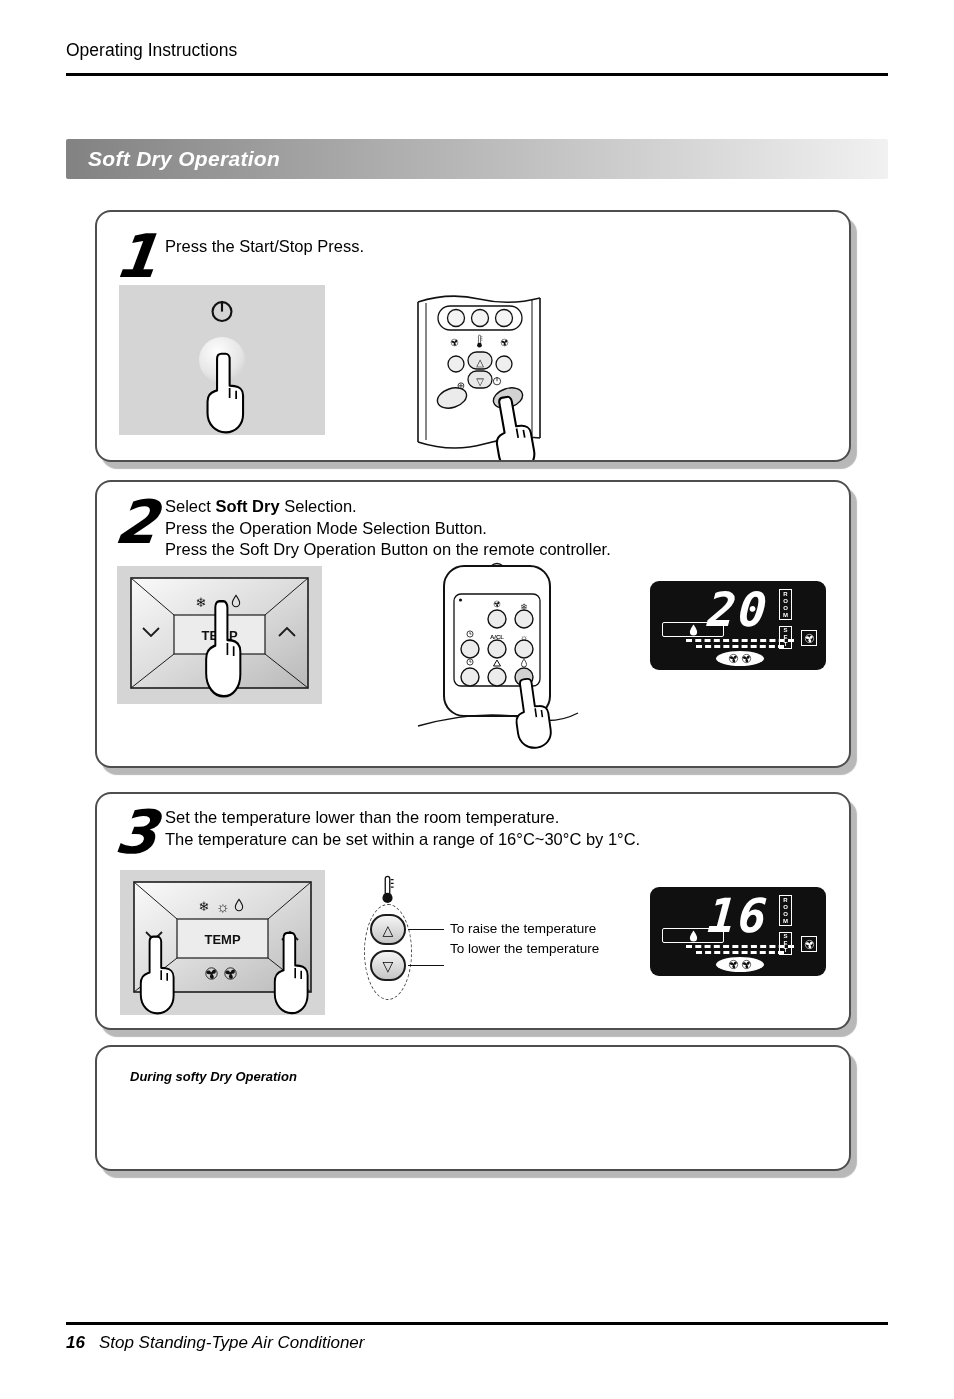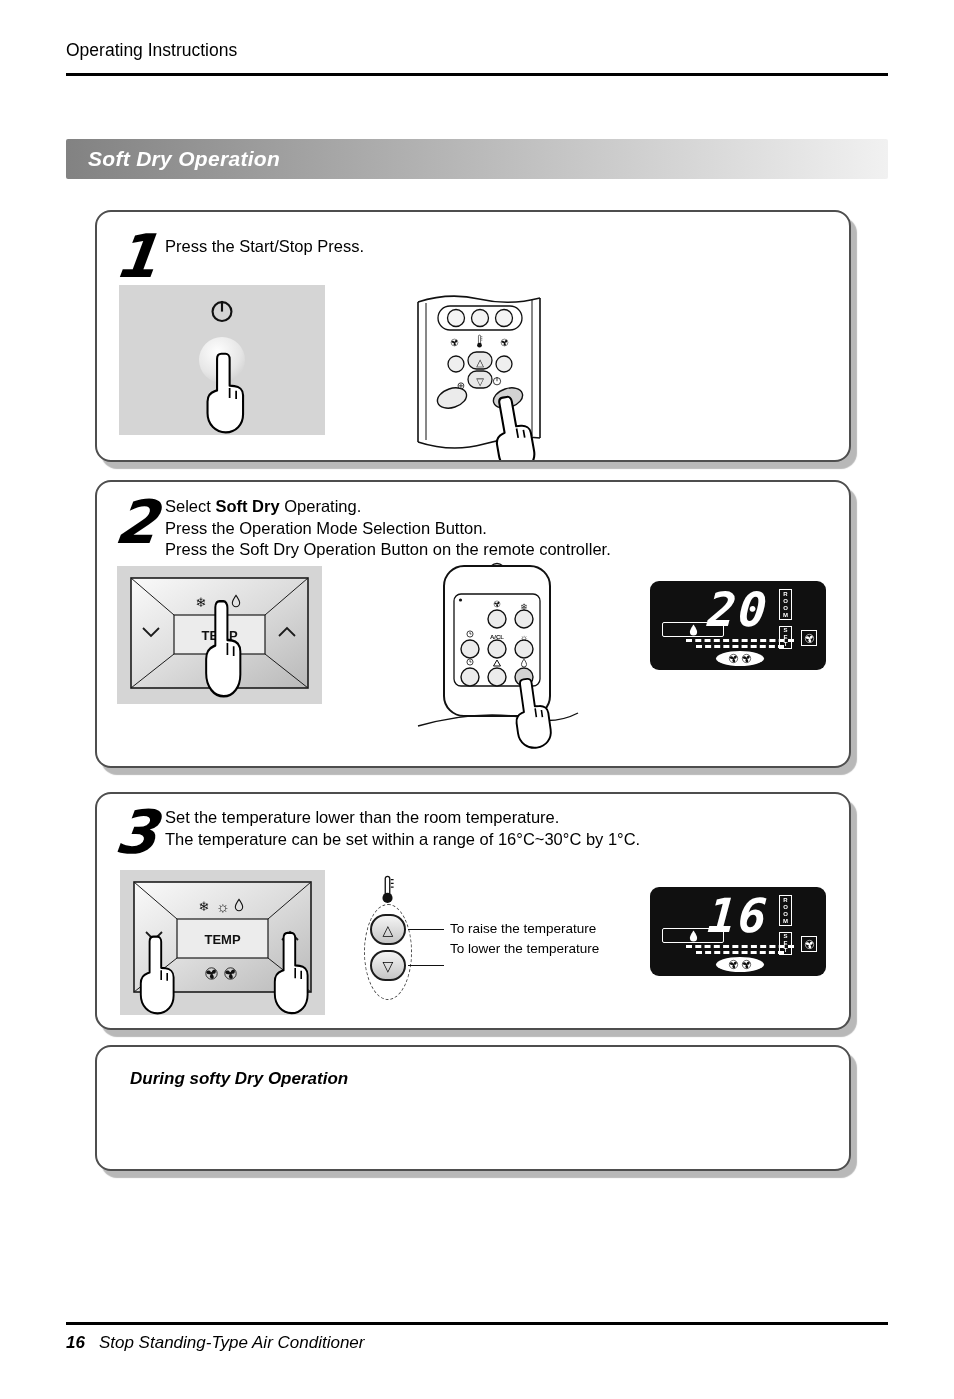--- a/index.html
+++ b/index.html
@@ -46,21 +46,21 @@
   .disp-oval{position:absolute;width:48px;height:15px;background:#fff;border-radius:50%;
     display:flex;align-items:center;justify-content:center;gap:2px;color:#111;}
 
   .dashed-oval{border:1.4px dashed #444;border-radius:50%;}
   .pill-btn{width:36px;height:31px;border:2px solid #1c1c1c;border-radius:16px;
     background:linear-gradient(#f4f4f4,#c6c6c6);display:flex;align-items:center;justify-content:center;
     font-size:14px;}
   .conn{border-top:1.5px solid #111;height:0;}
   .lbl{font-size:13.5px;white-space:nowrap;text-align:right;}
 
-  .note-heading{font-weight:bold;font-style:italic;font-size:17px;}
+  .note-heading{font-weight:bold;font-style:italic;font-size:13px;}
   .note-bullet{font-size:16px;}
 
   .footer-num{font-weight:bold;font-style:italic;font-size:17px;}
   .footer-text{font-style:italic;font-size:17px;margin-left:14px;}
 </style>
 </head>
 <body>
 
 <svg width="0" height="0" style="position:absolute" aria-hidden="true">
   <defs>
@@ -151,21 +151,21 @@
       <use href="#sym-power" x="88" y="86" width="10" height="10" color="#111"></use>
       <ellipse cx="48" cy="108" rx="15" ry="9.5" transform="rotate(-18 48 108)" fill="#ebebeb" stroke="#111" stroke-width="1.4"></ellipse>
       <ellipse cx="104" cy="108" rx="15" ry="9.5" transform="rotate(-18 104 108)" fill="#d2d2d2" stroke="#111" stroke-width="1.4"></ellipse>
       <use href="#sym-hand" x="82" y="104" width="52" height="82" transform="rotate(-10 108 145)"></use>
     </svg>
   </div>
 
   <div class="box" style="top:480px;height:288px">
     <div class="step-num" style="left:24px;top:10px">2</div>
     <div class="lines" style="left:68px;top:14px">
-      <div class="step-text"><span>Select </span><b>Soft Dry</b><span> Operating.</span></div>
+      <div class="step-text"><span>Select </span><b>Soft Dry</b><span> Selection.</span></div>
       <div class="step-text">Press the Operation Mode Selection Button.</div>
       <div class="step-text">Press the Soft Dry Operation Button on the remote controller.</div>
     </div>
 
     <div class="gray-panel" style="left:20px;top:84px;width:205px;height:138px">
       <svg width="205" height="138" viewBox="0 0 205 138">
         <rect x="14" y="12" width="177" height="110" fill="url(#g-metal)" stroke="#1c1c1c" stroke-width="1.6"></rect>
         <path d="M14 12 L57 49 M191 12 L148 49 M14 122 L57 88 M191 122 L148 88" stroke="#1c1c1c" stroke-width="1"></path>
         <rect x="57" y="49" width="91" height="39" fill="#ececec" stroke="#1c1c1c" stroke-width="1.2"></rect>
         <text x="84" y="41" font-size="13" text-anchor="middle" fill="#111">❄</text>

